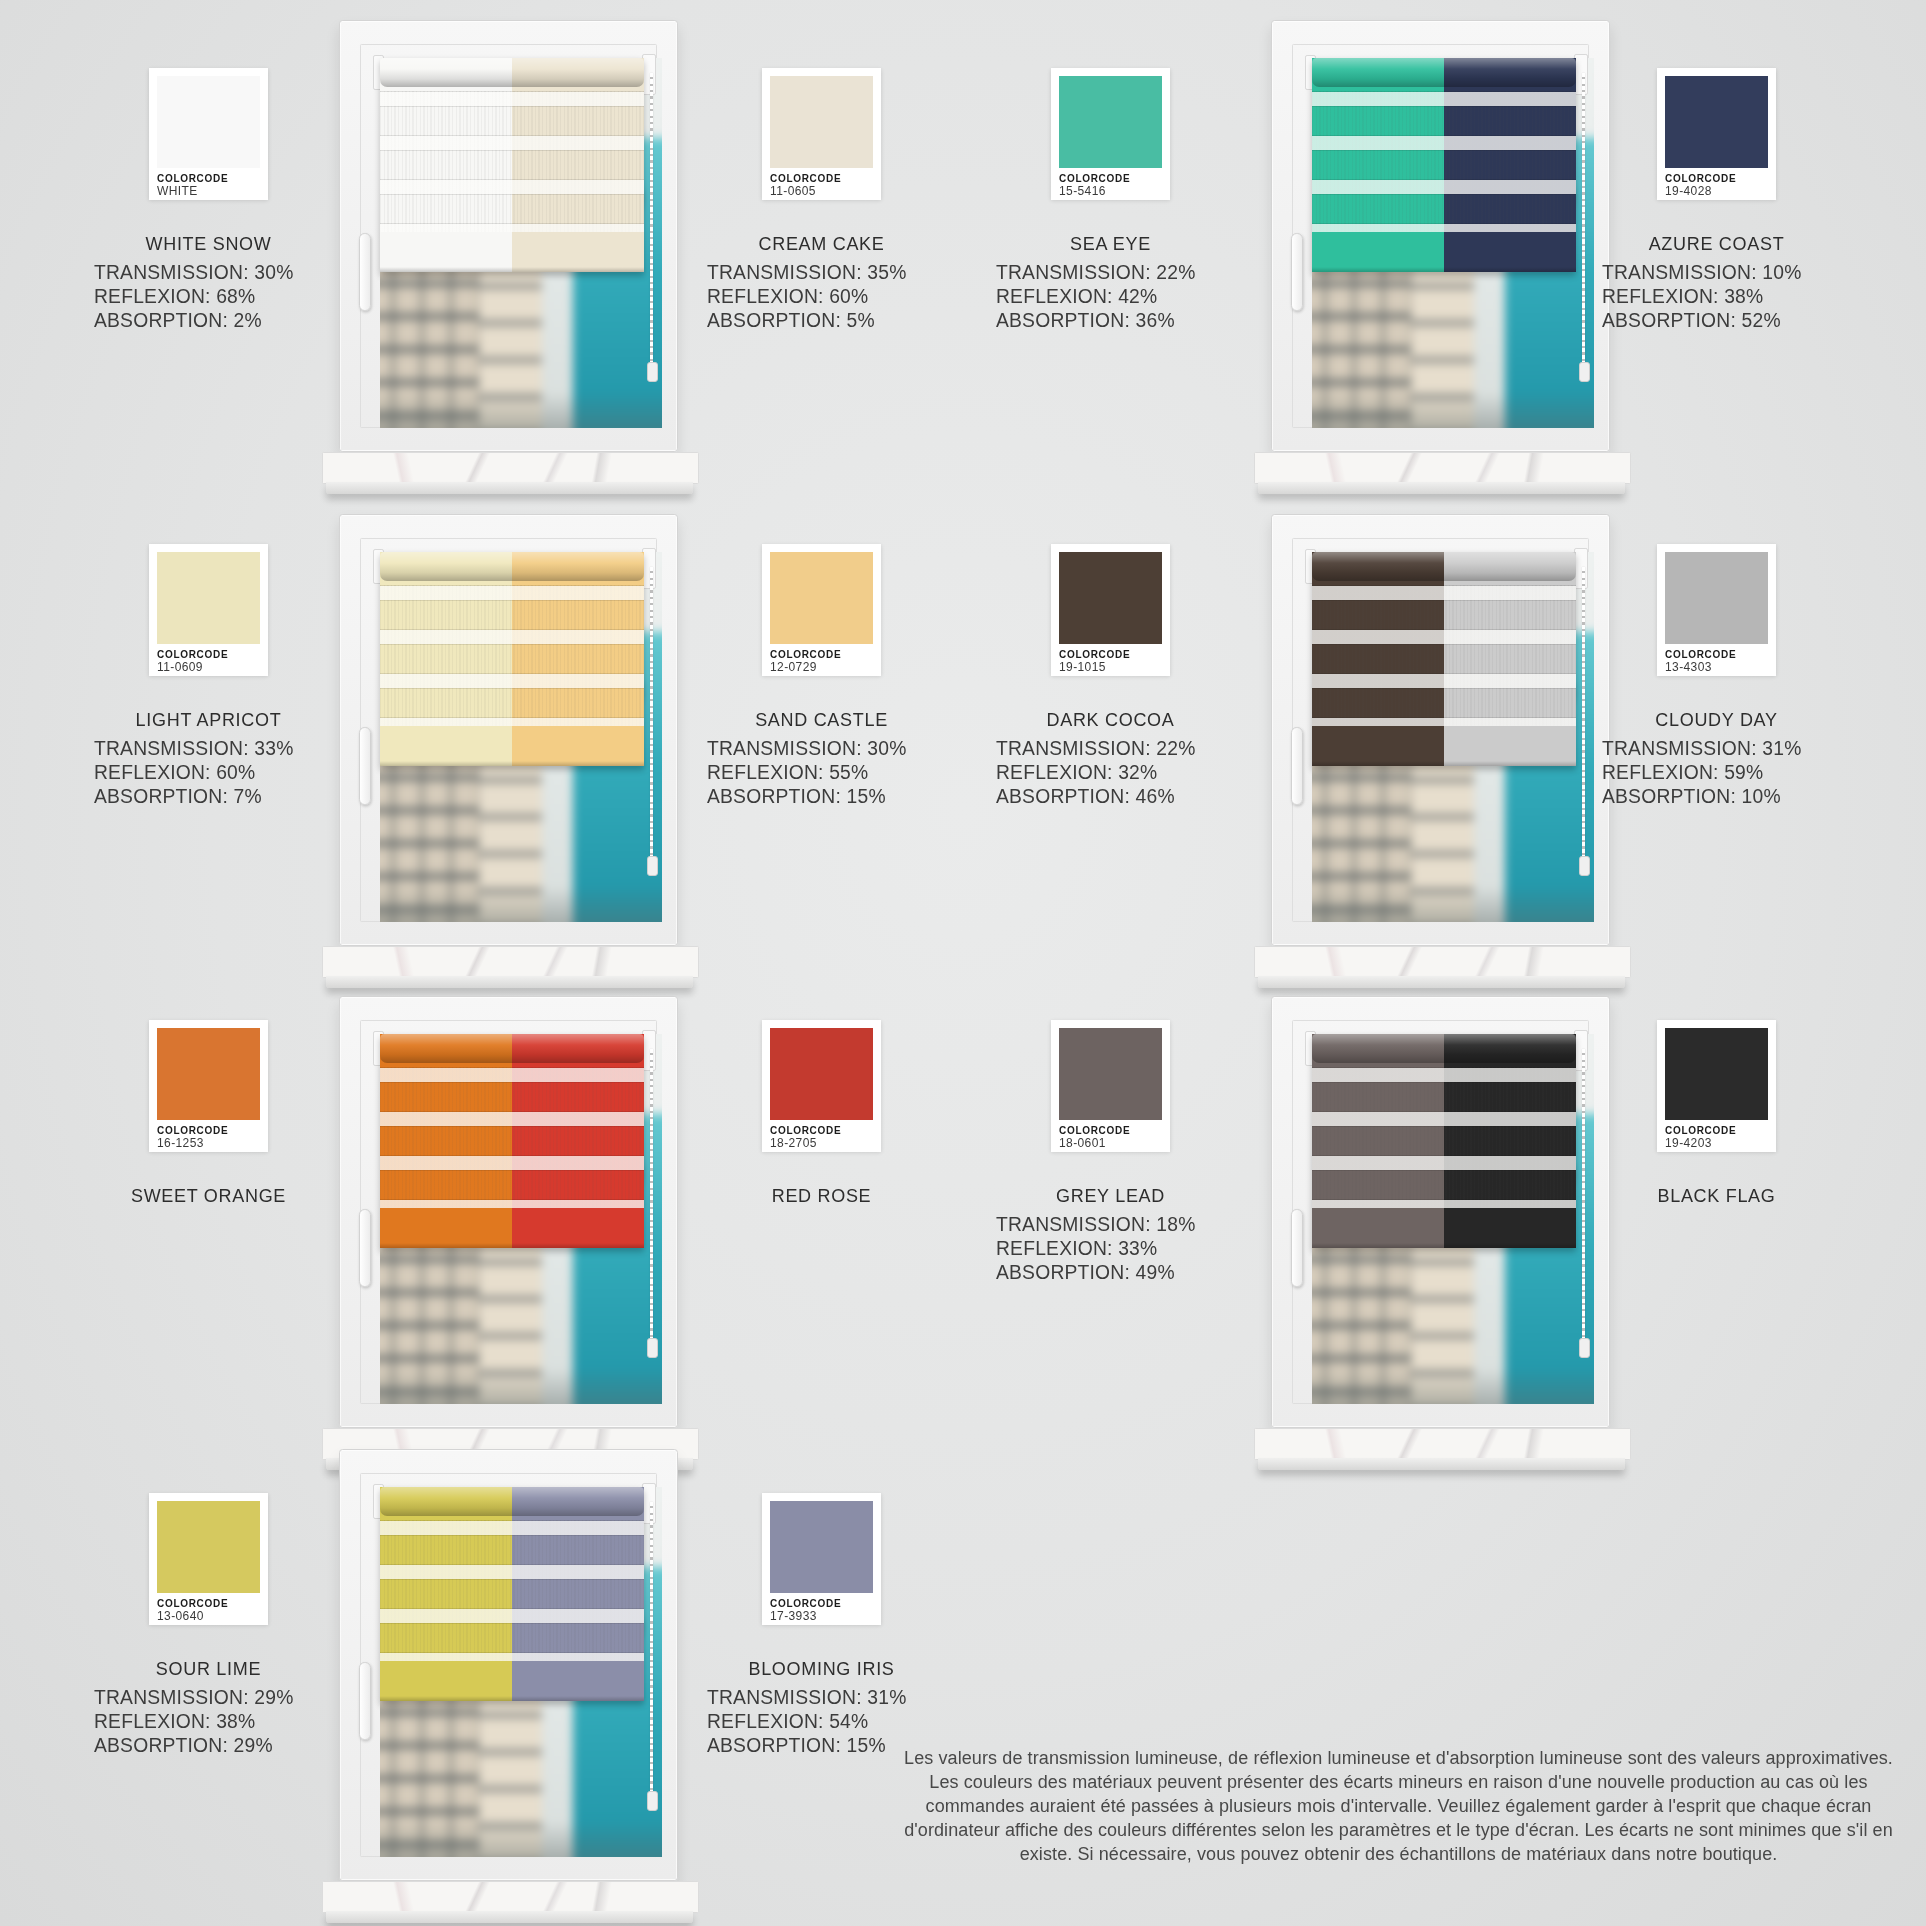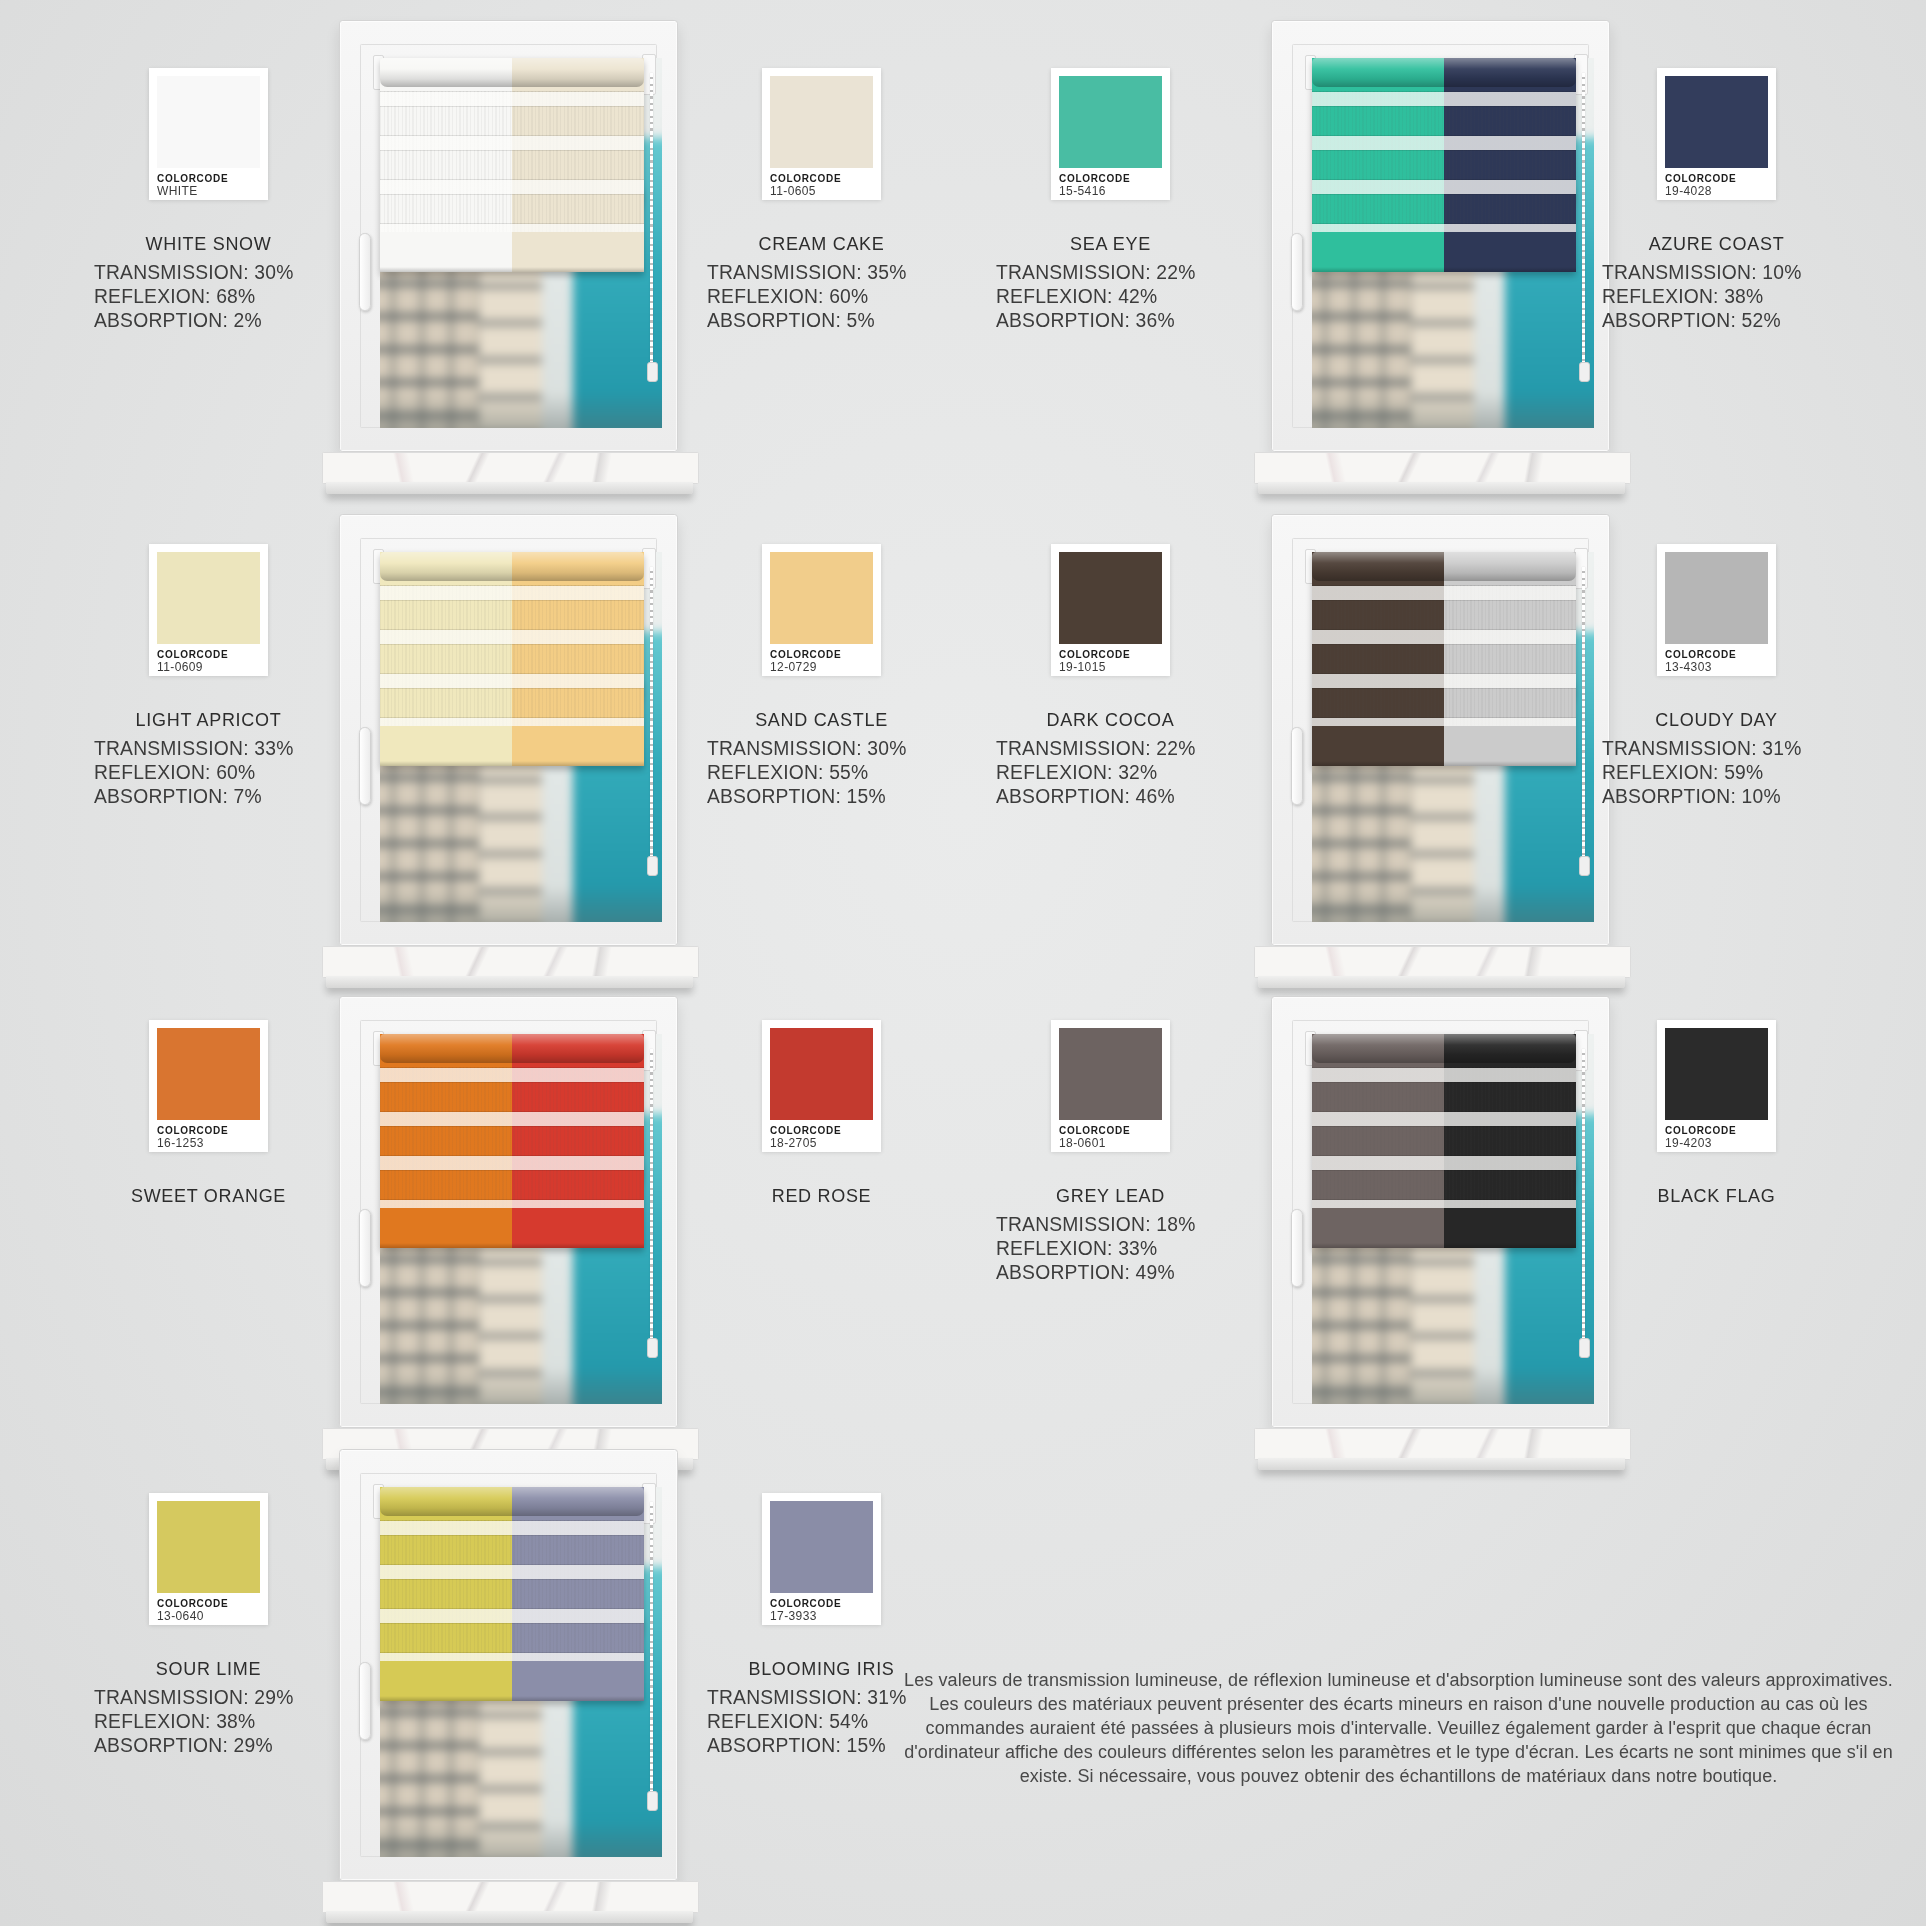--- a/index.html
+++ b/index.html
@@ -71,21 +71,21 @@
       linear-gradient(78deg, rgba(0,0,0,0) 20%, rgba(190,150,160,.20) 21%, rgba(0,0,0,0) 24%),
       linear-gradient(100deg, rgba(0,0,0,0) 72%, rgba(140,135,140,.25) 73%, rgba(0,0,0,0) 76%);}
   .sill-front{position:absolute;left:0;top:469px;width:367px;height:11.5px;border-radius:0 0 3.6px 3.6px;
     background:linear-gradient(180deg,#f0f0ef,#d7d7d6);box-shadow:0 5.7px 7.2px rgba(0,0,0,.18);}
 
   
   .logo{position:absolute;left:1003px;top:1536px;width:542px;height:177px;background:#cf1013;
     display:flex;align-items:center;justify-content:center;}
   .logo-text{font-family:"DejaVu Serif", serif;font-weight:bold;color:#ffffff;font-size:102px;letter-spacing:0.7px;line-height:1;}
   .logo-reg{display:inline-block;font-size:32px;vertical-align:top;position:relative;top:-5.7px;margin-left:2.9px;}
-  .disclaimer{position:absolute;left:900px;top:1668px;width:997px;text-align:center;
+  .disclaimer{position:absolute;left:900px;top:1746px;width:997px;text-align:center;
     font-size:18px;line-height:24px;color:#484848;letter-spacing:0.1px;}
 </style>
 </head>
 <body>
 
 <div class="canvas">
 
   <div class="cell" style="left:94px;top:68px">
     <div class="chip">
       <div class="chip-color" style="background-color: rgb(248, 248, 248);"></div>

